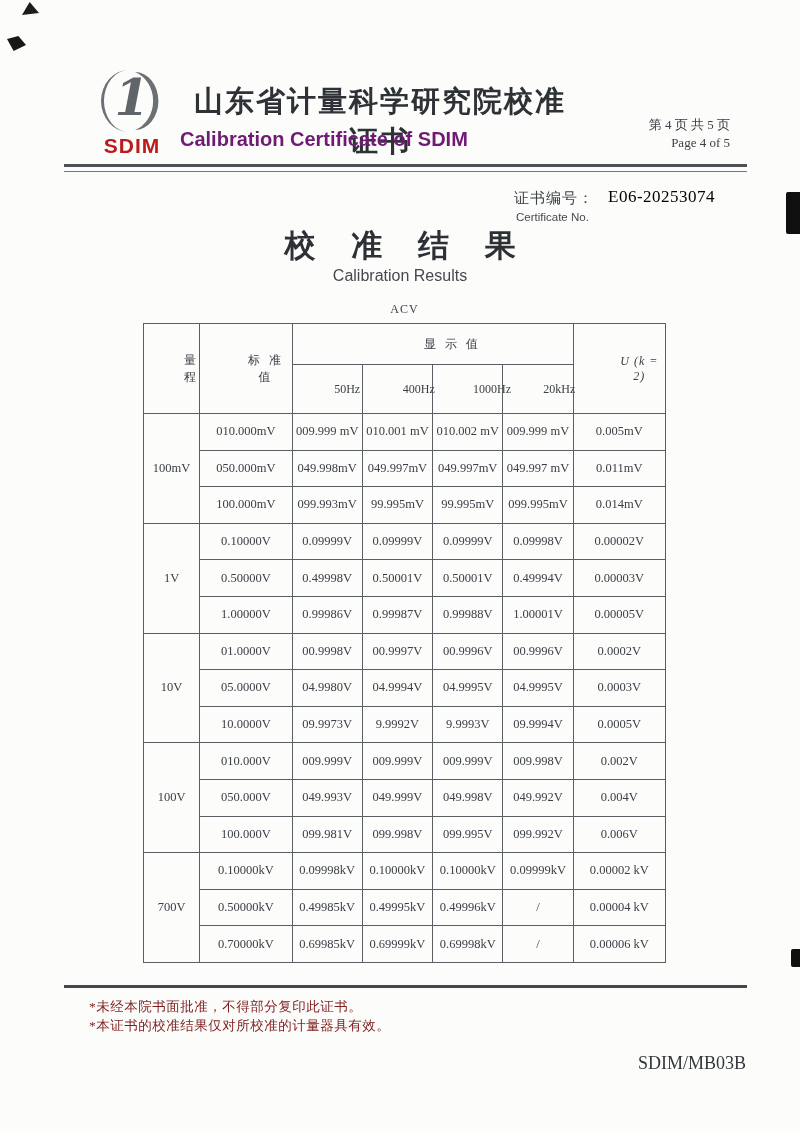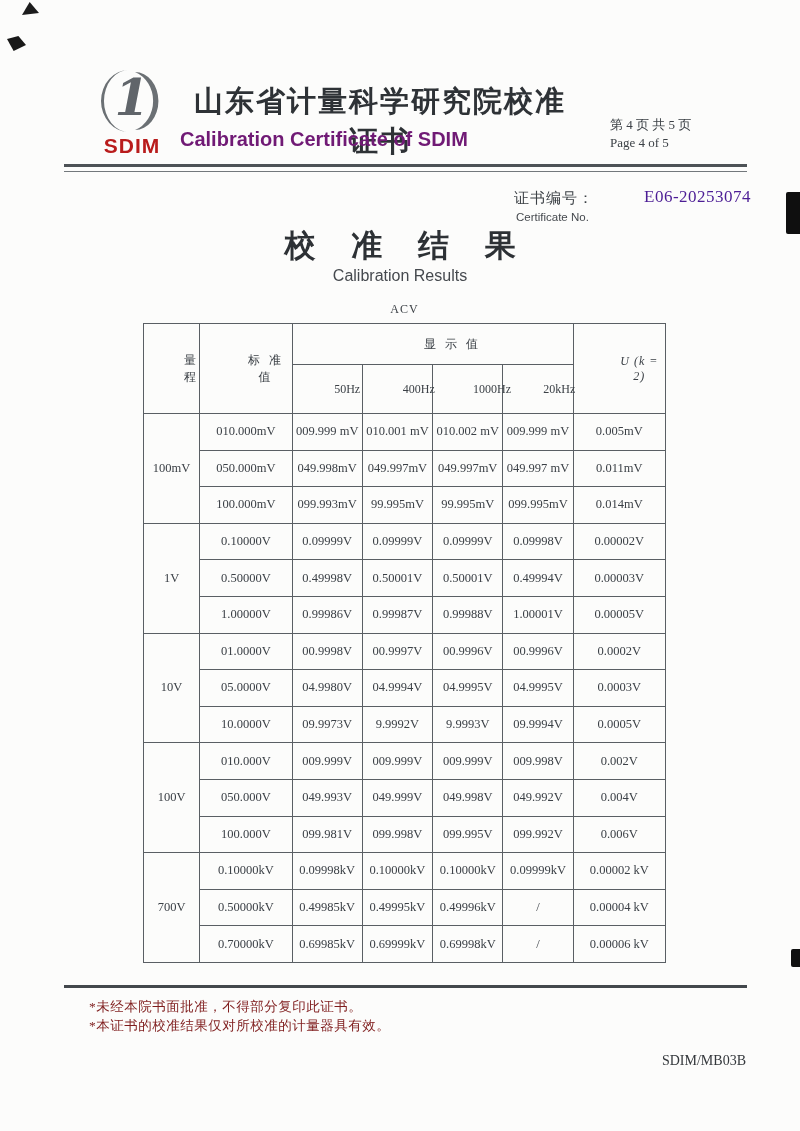--- a/index.html
+++ b/index.html
@@ -9,27 +9,27 @@
     font-family:"Liberation Serif", serif; color:#3a3f44;
   }
   
   .logo-wrap { position:absolute; left:90px; top:68px; width:84px; text-align:center; }
   .logo-text { font-family:"Liberation Sans", sans-serif; font-weight:bold; font-size:21px;
                letter-spacing:1px; color:#b91c1c; margin-top:-4px; }
   .title-zh { position:absolute; left:180px; top:82px; width:400px; text-align:center;
               font-size:29px; font-weight:bold; letter-spacing:2px; color:#2e3236; }
   .title-en { position:absolute; left:180px; top:128px; width:400px; text-align:left;
               font-family:"Liberation Sans", sans-serif; font-weight:bold; font-size:20px; color:#701a75; }
-  .pageinfo { position:absolute; left:610px; top:116px; width:120px; text-align:left;
+  .pageinfo { position:absolute; left:610px; top:116px; width:120px; text-align:right;
               font-size:13px; color:#3c4146; line-height:18px; }
   .rule-double { position:absolute; left:64px; top:164px; width:683px; height:4px;
                  border-top:3px solid #4d5256; border-bottom:1px solid #73787c; }
   
   .certno-label-zh { position:absolute; left:514px; top:189px; font-size:15px; color:#3c4146; letter-spacing:1px; }
-  .certno-value    { position:absolute; left:608px; top:187px; font-size:17px; color:#4c1d95; letter-spacing:0.5px;margin-left:36px; }
+  .certno-value    { position:absolute; left:608px; top:187px; font-size:17px; color:#000000; letter-spacing:0.5px; }
   .certno-label-en { position:absolute; left:516px; top:211px; font-family:"Liberation Sans", sans-serif;
                      font-size:11.5px; color:#45494e; }
   
   .sec-zh { position:absolute; left:0; top:225px; width:800px; text-align:center;
             font-size:31px; font-weight:bold; letter-spacing:14px; text-indent:14px; color:#2d3135; }
   .sec-en { position:absolute; left:0; top:267px; width:800px; text-align:center;
             font-family:"Liberation Sans", sans-serif; font-size:16px; color:#45494e; }
   .tbl-caption { position:absolute; left:143px; top:302px; width:523px; text-align:center;
                  font-size:12px; letter-spacing:1px; color:#3c4146; }
   
@@ -41,21 +41,21 @@
   .tbl .zh-head { letter-spacing:3px; }
   .tbl .u-head { font-style:italic; letter-spacing:1px; }
   .hrow1 { height:41px; }
   .hrow2 { height:49px; }
   .drow  { height:36.6px; }
   
   .rule-bottom { position:absolute; left:64px; top:985px; width:683px; height:3px; background:#43484c; }
   .footnote { position:absolute; left:89px; font-size:13.5px; color:#7f1d1d; letter-spacing:0.5px; }
   .fn1 { top:998px; }
   .fn2 { top:1017px; }
-  .doc-code { position:absolute; right:54px; top:1053px; font-size:14px; color:#33373b; }
+  .doc-code { position:absolute; right:54px; top:1053px; font-size:18px; color:#33373b; }
   
   .artifact { position:absolute; }
   .a1 { left:22px; top:2px;  width:17px; height:13px; background:#1c1c1c;
         clip-path:polygon(0 100%, 45% 0, 100% 85%); }
   .a2 { left:7px;  top:36px; width:19px; height:15px; background:#181818;
         clip-path:polygon(0 20%, 60% 0, 100% 60%, 35% 100%); }
   .a3 { left:786px; top:192px; width:14px; height:42px; background:#0f0f0f; border-radius:2px 0 0 2px; }
   .a4 { left:791px; top:949px; width:9px;  height:18px; background:#101010; border-radius:2px 0 0 2px; }
 </style>
 </head>

